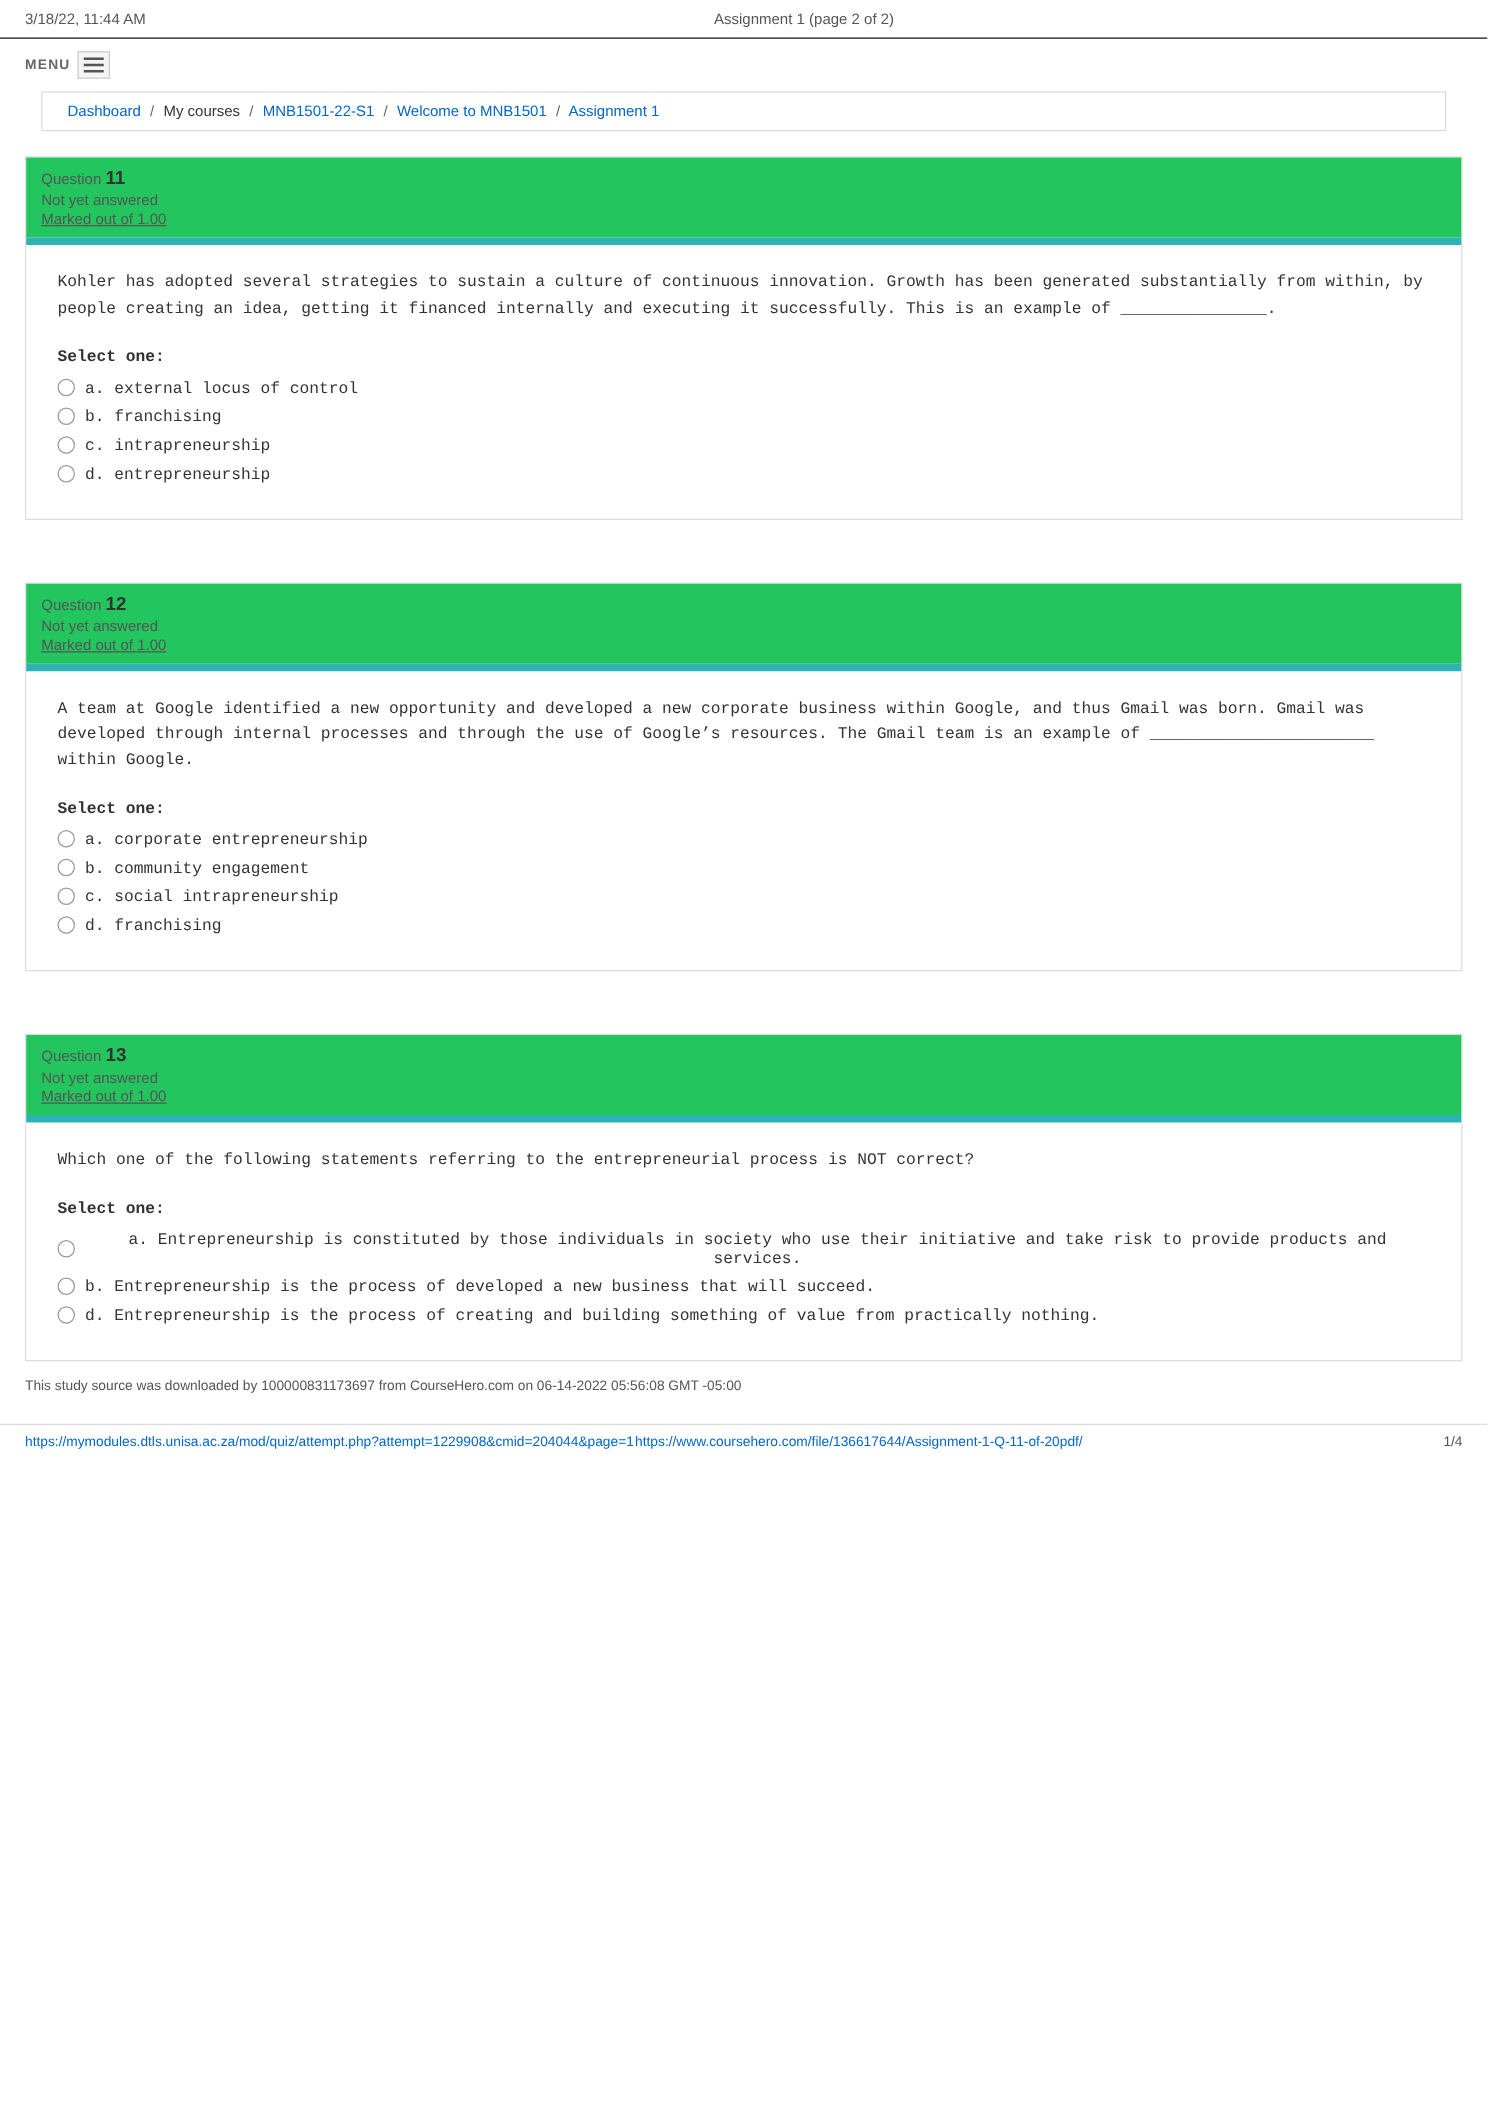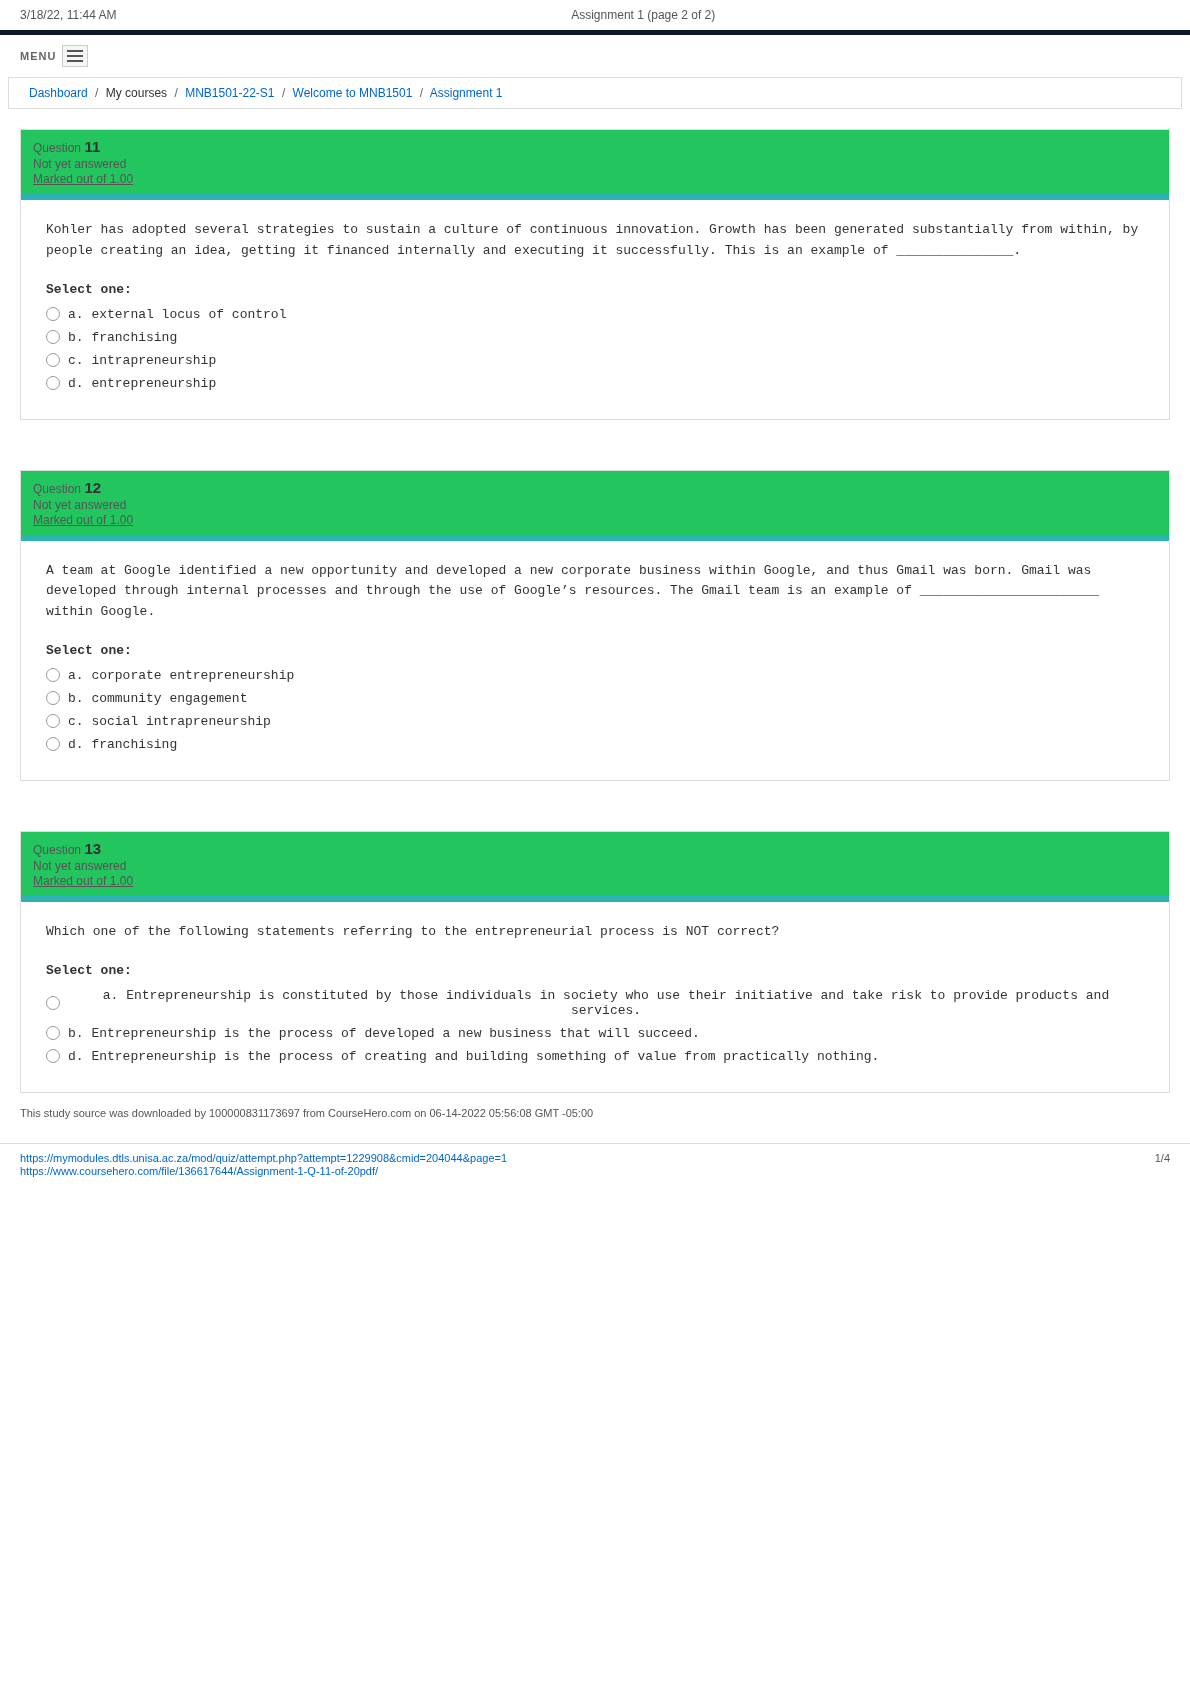--- a/index.html
+++ b/index.html
@@ -11,21 +11,21 @@
       width: 1190px;
     }
 
     .top-bar {
       display: flex;
       justify-content: space-between;
       align-items: center;
       padding: 8px 20px;
       font-size: 12px;
       color: #555;
-      border-bottom: 5px solid #0f172a;
+      border-bottom: 1px solid #0f172a;
     }
 
     .menu-bar {
       display: flex;
       align-items: center;
       padding: 10px 20px;
       gap: 6px;
     }
     .menu-label {
       font-size: 11px;
@@ -45,21 +45,21 @@
     .menu-icon span {
       display: block;
       width: 16px;
       height: 2px;
       background: #555;
     }
 
     .breadcrumb-bar {
       padding: 8px 20px;
       border: 1px solid #ddd;
-      margin: 0 8px;
+      margin: 0 33px;
       font-size: 12px;
     }
     .breadcrumb-bar a {
       color: #0066cc;
       text-decoration: none;
     }
     .breadcrumb-sep { color: #666; margin: 0 4px; }
 
     .question-block {
       margin: 20px 20px 0 20px;
@@ -143,21 +143,21 @@
       padding: 8px 20px;
       font-size: 11px;
       color: #555;
       display: flex;
       justify-content: space-between;
       border-top: 1px solid #ddd;
       margin-top: 20px;
     }
     .url-info {
       display: flex;
-      flex-direction: column;
+      flex-direction: row;
       gap: 1px;
     }
     .url-info a {
       color: #0066cc;
       text-decoration: none;
       font-size: 11px;
     }
   </style>
 </head>
 <body>

